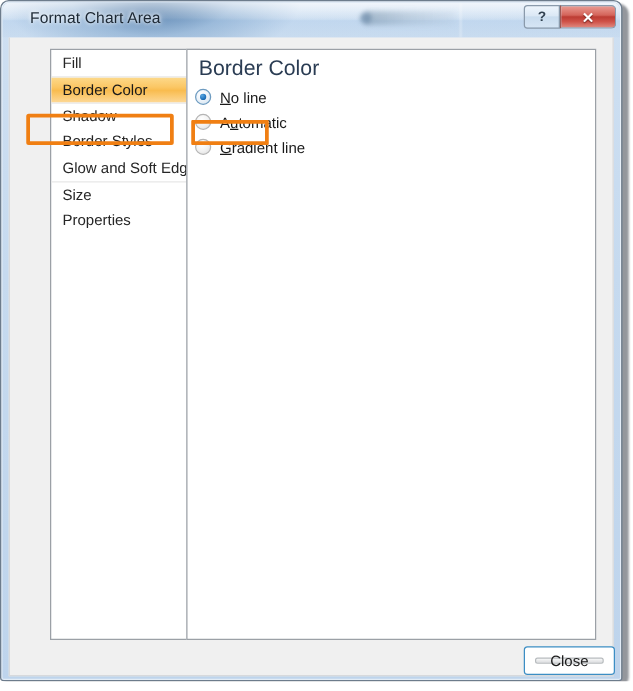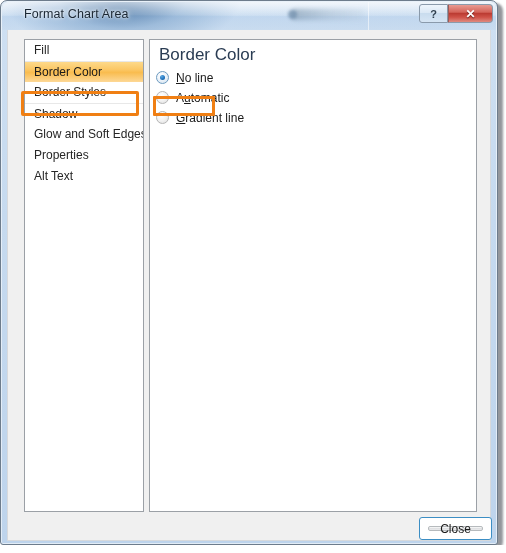--- a/index.html
+++ b/index.html
@@ -153,21 +153,21 @@
     height: 511px;
     background: #f0f0f0;
     border: 1px solid #d7d9dc;
     border-top: none;
     box-sizing: border-box;
   }
 
   
   #category-panel {
     position: absolute;
-    left: 16px;
+    left: 32px;
     top: 9px;
     width: 120px;
     height: 473px;
     background: #ffffff;
     border: 1px solid #9ba0a6;
     box-sizing: border-box;
     overflow: hidden;
   }
   .cat-item {
     position: relative;
@@ -337,34 +337,34 @@
 
     <div id="client">
 
       <div id="category-panel">
         <div class="cat-item">
           <span>Fill</span>
         </div>
         <div class="cat-item sep-above selected">
           <span>Border Color</span>
         </div>
+        <div class="cat-item sep-above">
+          <span>Shadow</span>
+        </div>
         <div class="cat-item">
           <span>Border Styles</span>
         </div>
-        <div class="cat-item sep-above">
-          <span>Shadow</span>
-        </div>
         <div class="cat-item">
           <span>Glow and Soft Edges</span>
         </div>
+        <div class="cat-item sep-above">
+          <span>Size</span>
+        </div>
         <div class="cat-item">
           <span>Properties</span>
-        </div>
-        <div class="cat-item">
-          <span>Alt Text</span>
         </div>
       </div>
 
       <div id="cat-annotation"></div>
 
       <div id="content-panel">
         <div id="content-heading">Border Color</div>
 
         <div id="radio-group">
 

